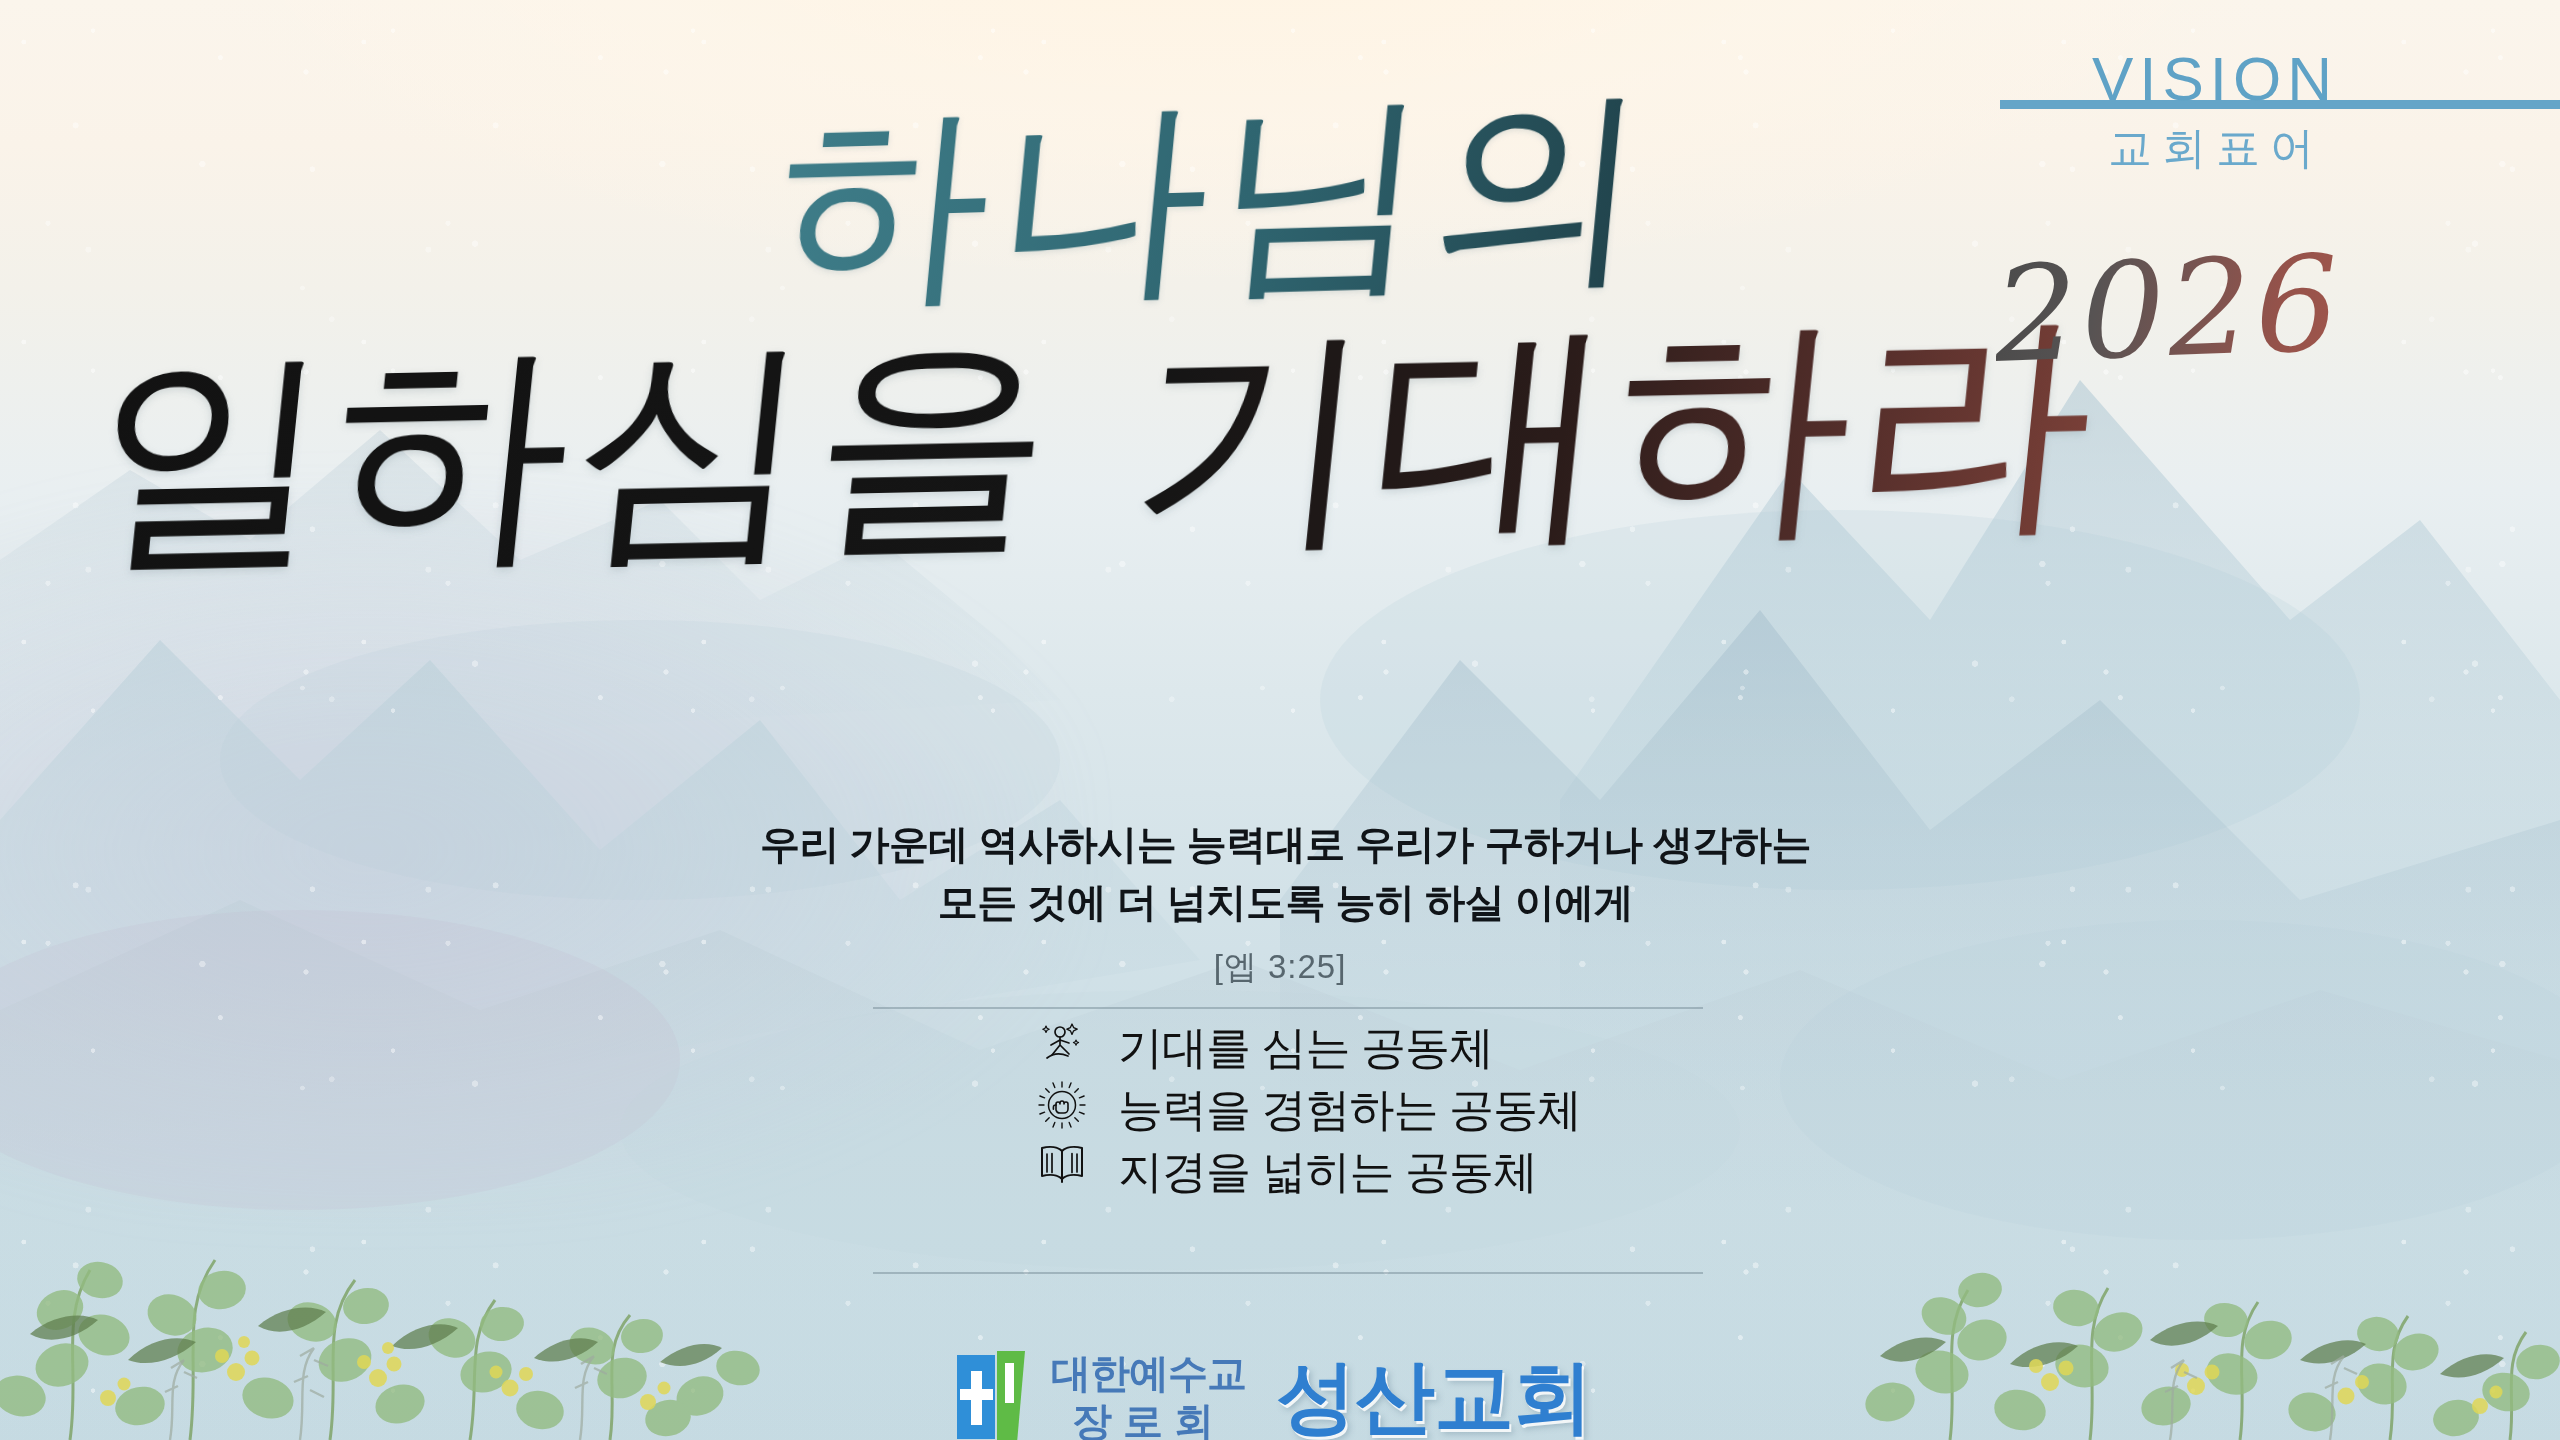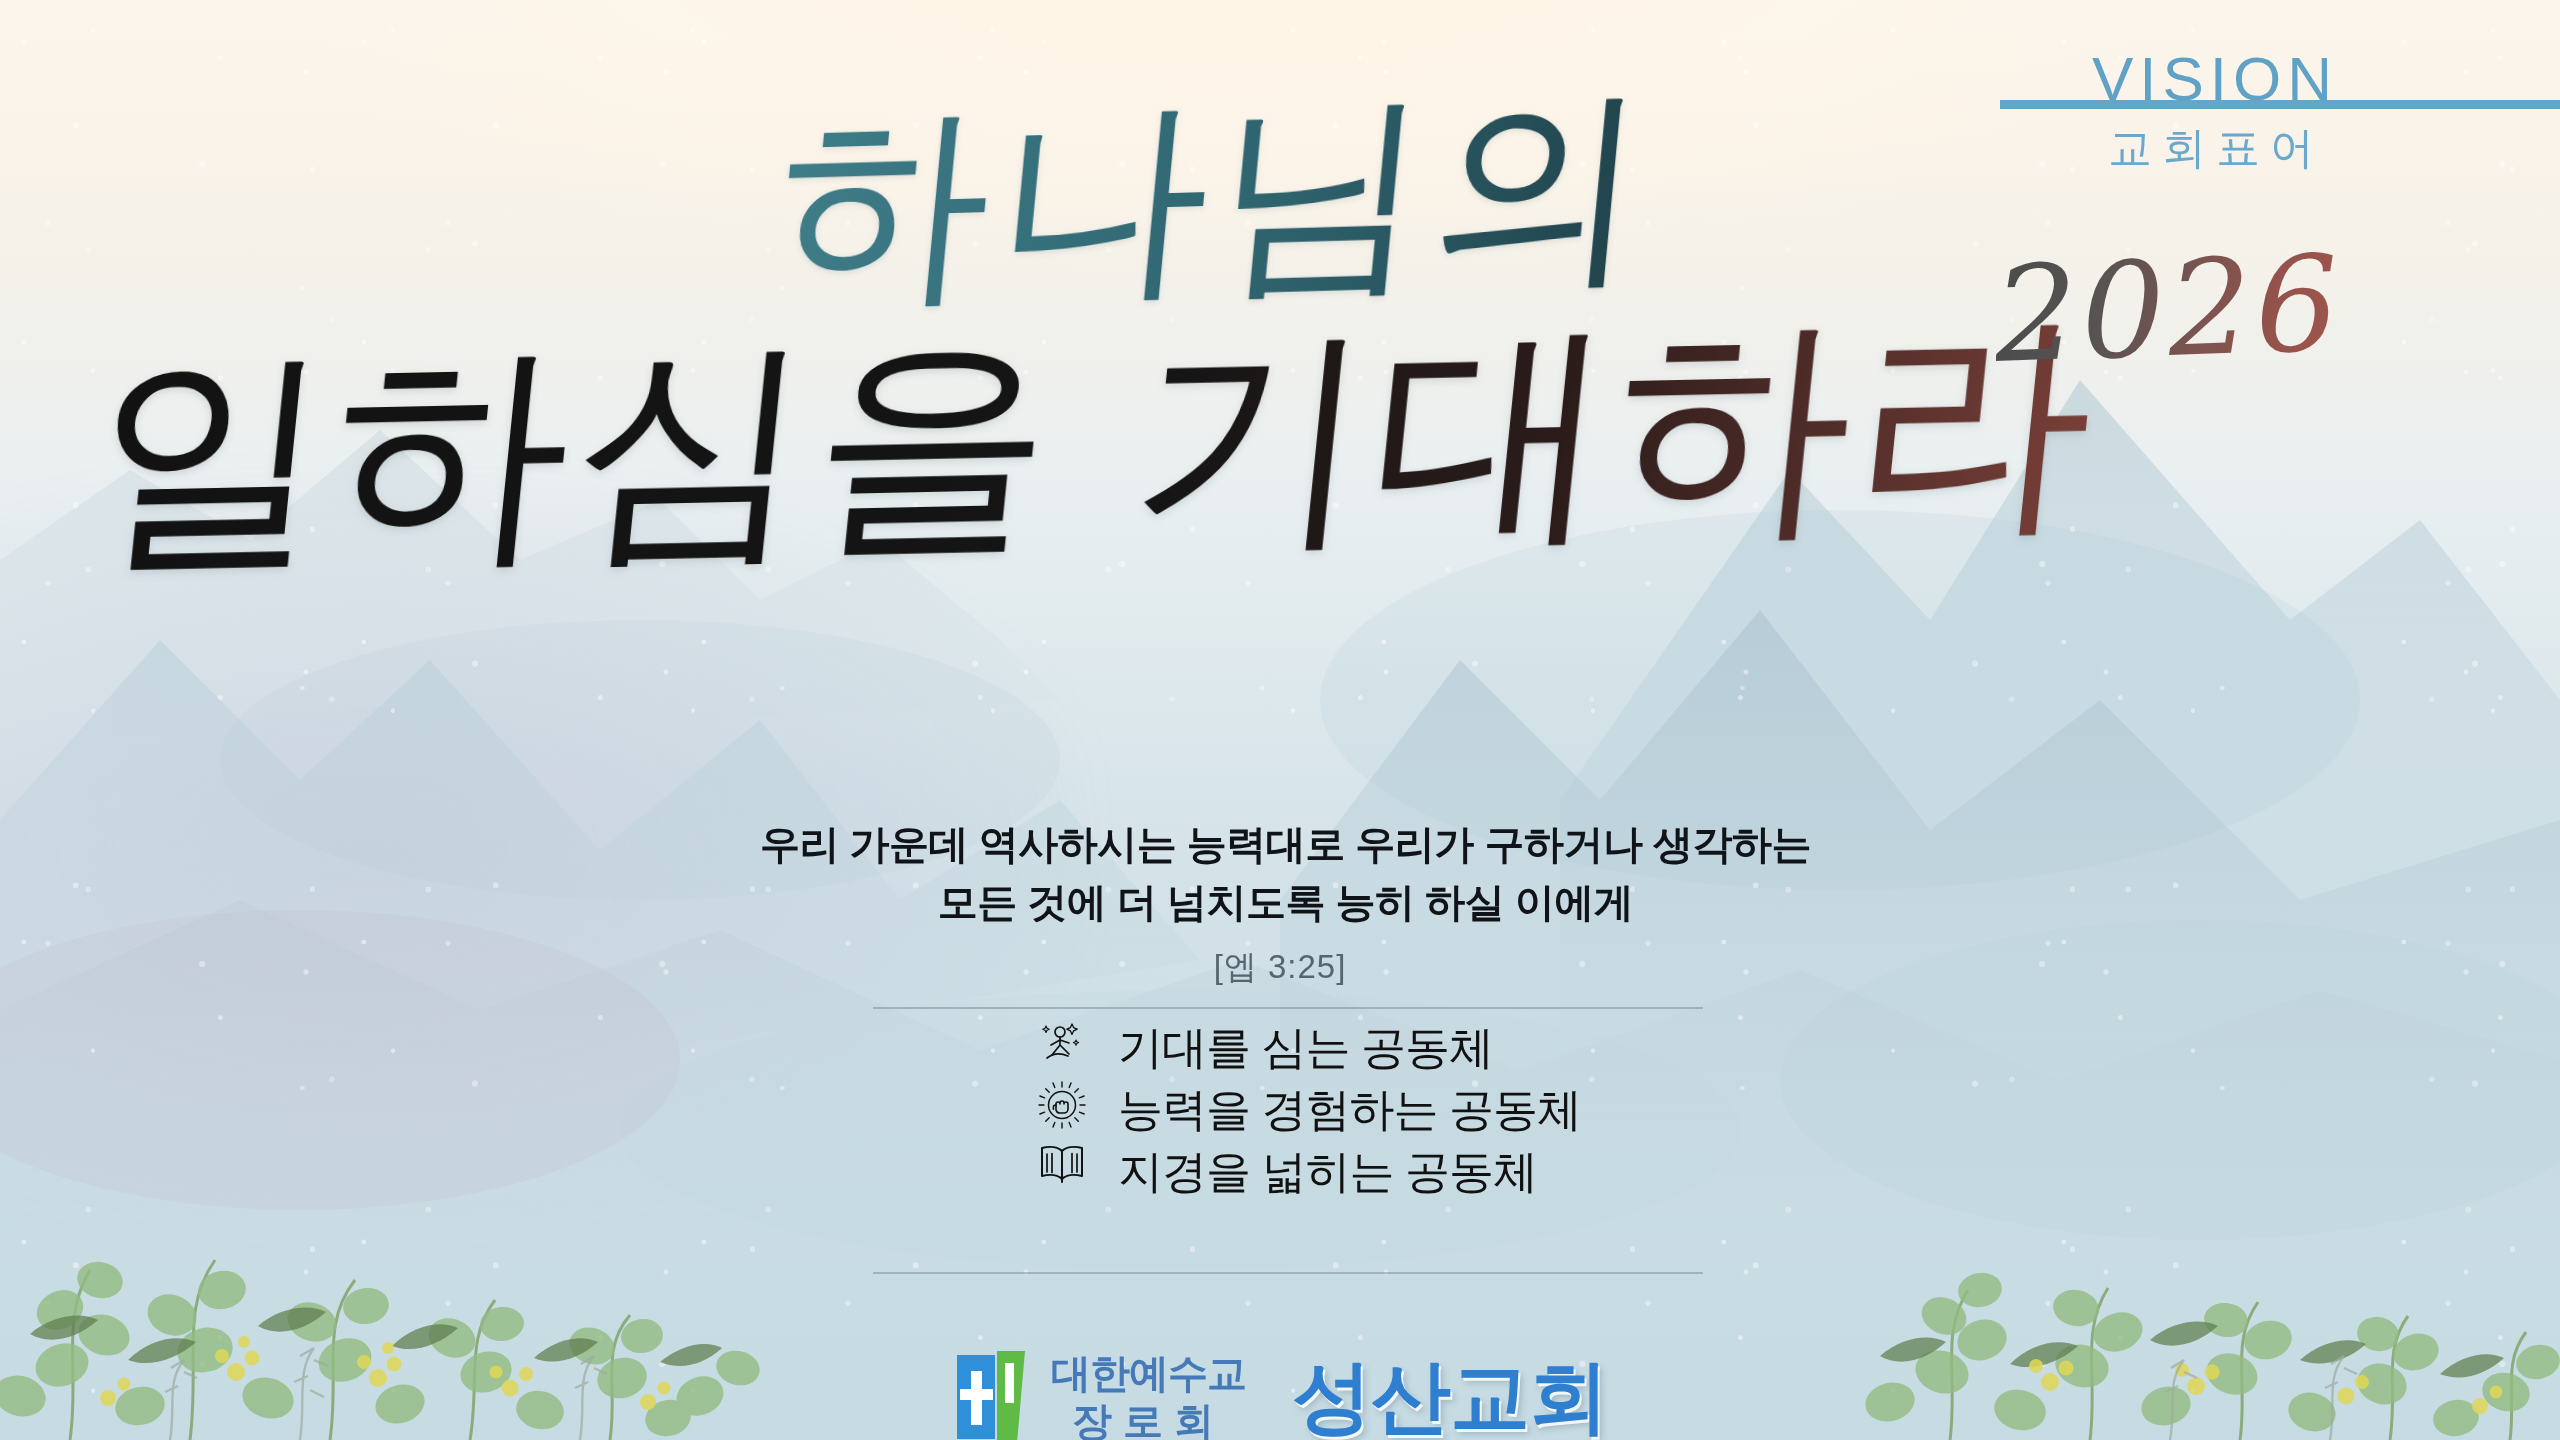--- a/index.html
+++ b/index.html
@@ -130,21 +130,21 @@
     margin-left:24px;white-space:nowrap;
   }
 
   
   .logo{position:absolute;left:955px;top:1349px;display:flex;align-items:center;}
   .logo-mark{width:78px;height:96px;position:relative;margin-right:18px;}
   .logo-kr{display:flex;flex-direction:column;justify-content:center;height:96px;}
   .logo-kr .l1{font-size:40px;color:#4679b8;font-weight:700;letter-spacing:-1px;line-height:1.05;}
   .logo-kr .l2{font-size:40px;color:#4679b8;font-weight:700;letter-spacing:11px;line-height:1.05;margin-top:6px;text-align:center;}
   .church-name{
-    margin-left:46px;font-size:80px;font-weight:700;letter-spacing:-1px;
+    margin-left:30px;font-size:80px;font-weight:700;letter-spacing:-1px;
     color:#2f7fd0;line-height:1;
     text-shadow:2px 3px 0 rgba(255,255,255,.85), 4px 5px 6px rgba(90,120,140,.35);
   }
 
   
   .foliage{position:absolute;bottom:0;pointer-events:none;}
   .fol-l{left:0;width:760px;height:330px;}
   .fol-r{right:0;width:700px;height:320px;}
   .foliage svg{width:100%;height:100%;display:block;}
 </style>

